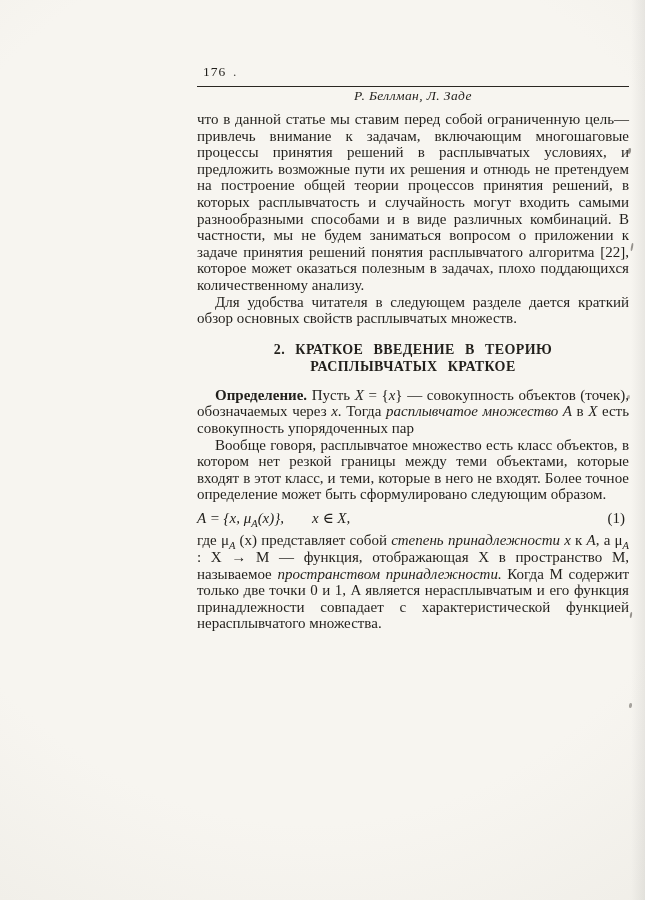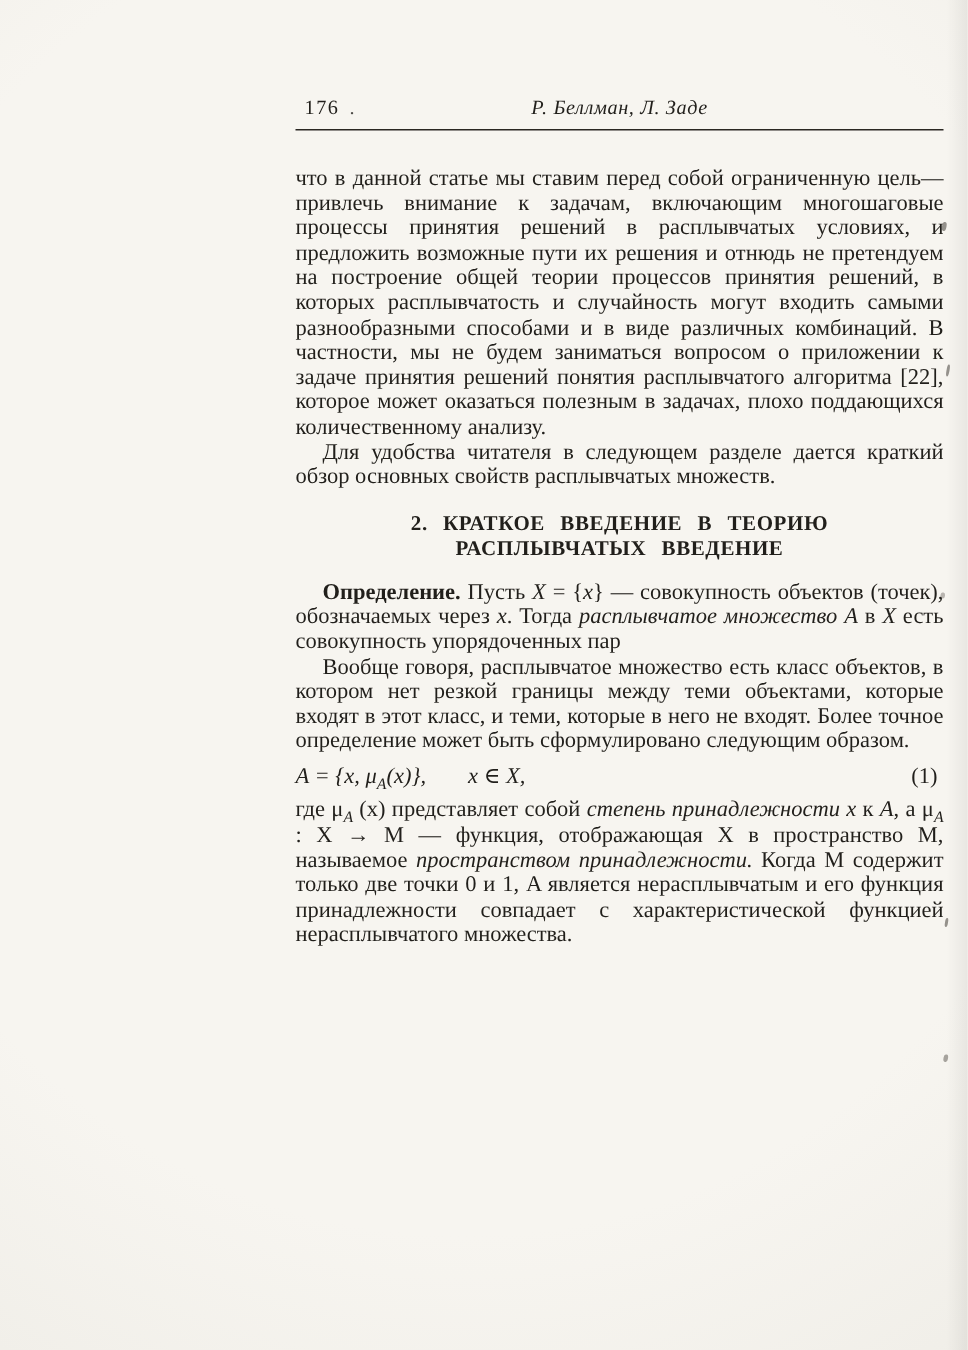--- a/index.html
+++ b/index.html
@@ -16,21 +16,21 @@
   .edge-shade {
     position:absolute; right:0; top:0; width:14px; height:100%;
     background:linear-gradient(to right, rgba(0,0,0,0), rgba(0,0,0,0.06));
     pointer-events:none;
   }
   .page-col { position:absolute; left:197px; top:64px; width:432px; }
 
   .running-head { position:relative; height:18px; font-size:13.5px; }
   .pagenum { position:absolute; left:6px; top:0; letter-spacing:1px; }
   .head-dot { position:absolute; left:36px; top:0; opacity:.8; }
-  .rtitle { position:absolute; left:0; right:0; text-align:center; font-style:italic; letter-spacing:.4px; }
+  .rtitle { position:absolute; left:0; right:0; text-align:center; font-style:italic; letter-spacing:.4px;margin-top:24px; }
   .rule { border:0; border-top:1.4px solid #2a2722; margin:4px 0 0 0; }
 
   .bodytext { margin-top:24px; font-size:15px; line-height:16.6px; text-align:justify; }
   .bodytext p { margin:0; }
   p.indent { text-indent:18px; }
 
   h2.heading {
     font-size:14px; line-height:17.5px; font-weight:bold; text-align:center;
     margin:14px 0 11px 0; letter-spacing:.4px; word-spacing:.45em;
   }
@@ -57,21 +57,21 @@
     <hr class="rule">
 
     <div class="bodytext">
 
       <p>что в данной статье мы ставим перед собой ограниченную цель—привлечь внимание к задачам, включающим многошаговые процессы принятия решений в расплывчатых условиях, и предложить возможные пути их решения и отнюдь не претендуем на построение общей теории процессов принятия решений, в которых расплывчатость и случайность могут входить самыми разнообразными способами и в виде различных комбинаций. В частности, мы не будем заниматься вопросом о приложении к задаче принятия решений понятия расплывчатого алгоритма [22], которое может оказаться полезным в задачах, плохо поддающихся количественному анализу.</p>
 
       <p class="indent">Для удобства читателя в следующем разделе дается краткий обзор основных свойств расплывчатых множеств.</p>
 
       <h2 class="heading">
         <span>2. КРАТКОЕ ВВЕДЕНИЕ В ТЕОРИЮ</span><br>
-        <span>РАСПЛЫВЧАТЫХ ВВЕДЕНИЕ</span>
+        <span>РАСПЛЫВЧАТЫХ КРАТКОЕ</span>
       </h2>
 
       <p class="indent"><b>Определение.</b><span> Пусть </span><i>X</i><span> = {</span><i>x</i><span>} — совокупность объектов (точек), обозначаемых через </span><i>x</i><span>. Тогда </span><i>расплывчатое множество A</i><span> в </span><i>X</i><span> есть совокупность упорядоченных пар</span></p>
 
       <p class="indent">Вообще говоря, расплывчатое множество есть класс объектов, в котором нет резкой границы между теми объектами, которые входят в этот класс, и теми, которые в него не входят. Более точное определение может быть сформулировано следующим образом.</p>
 
       <div class="equation">
         <span class="eq-body"><i>A = {x, μ</i><sub><i>A</i></sub><i>(x)},</i><span class="eq-gap"></span><i>x ∈ X,</i></span>
         <span class="eq-num">(1)</span>
       </div>

